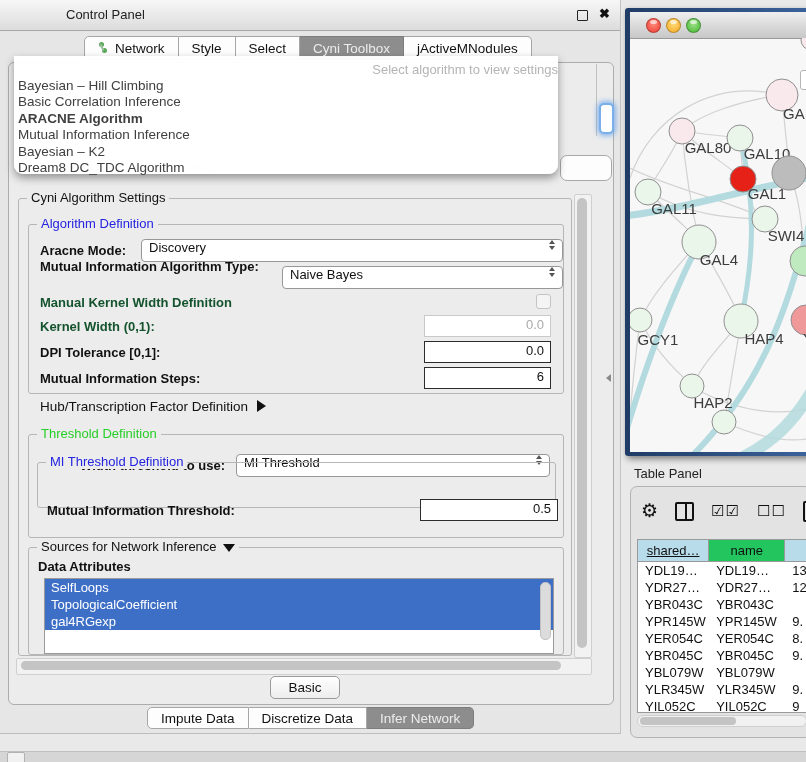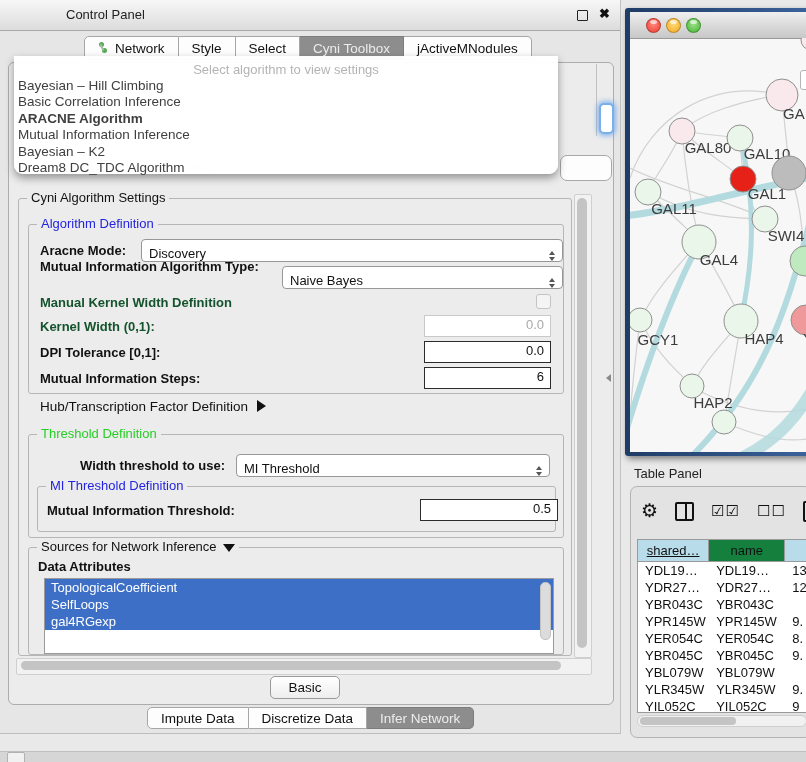--- a/index.html
+++ b/index.html
@@ -29,33 +29,33 @@
      border:1px solid #adadad;border-radius:6px;}
   .ghost{position:absolute;color:rgba(40,40,40,.16);font-size:13px;white-space:nowrap}
   
   .frag-vline{position:absolute;left:596px;top:64px;width:1px;height:72px;background:#c0c0c0}
   .frag-blue{position:absolute;left:599px;top:103px;width:11px;height:27px;background:#fff;border:2px solid #79b0ea;
      border-radius:5px;box-shadow:0 0 5px 2px rgba(110,165,235,.75)}
   .frag-box{position:absolute;left:560px;top:155px;width:50px;height:24px;background:#fdfdfd;border:1px solid #a8a8a8;border-radius:7px}
   
   .popup{position:absolute;left:14px;top:56px;width:544px;height:118px;background:rgba(255,255,255,.97);
      border-radius:0 0 9px 9px;box-shadow:0 4px 9px rgba(0,0,0,.38);z-index:5;}
-  .popup .ph{position:absolute;left:0;top:6px;width:100%;text-align:center;color:#b4b4b4;font-size:13px}
+  .popup .ph{position:absolute;left:0;top:6px;width:100%;text-align:right;color:#b4b4b4;font-size:13px}
   .popup .items{position:absolute;left:4px;top:22px;right:4px;}
   .popup .item{height:16.4px;font-size:13.5px;color:#404040;white-space:nowrap;cursor:pointer}
   .popup .item.bold{font-weight:bold}
   
   .fs{position:absolute;border:1px solid #b6b6b6;border-radius:3px;}
   .leg{position:absolute;top:-9px;left:8px;background:#ececec;padding:0 4px;font-size:13px;color:#111;white-space:nowrap}
   .leg.blue{color:#2323e0}
   .leg.green{color:#27ce27}
   .row-label{position:absolute;font-weight:bold;font-size:13px;color:#111;white-space:nowrap}
   .row-label.dis{color:#14532d}
   .combo{position:absolute;height:21px;background:#fff;border:1px solid #979797;border-radius:4px;
-     display:flex;align-items:flex-end;padding:0 7px;font-size:13px;cursor:pointer}
+     display:flex;align-items:flex-start;padding:0 7px;font-size:13px;cursor:pointer}
   .spin{margin-left:auto;display:flex;flex-direction:column;align-items:center}
   .spin i{display:block;width:0;height:0;border-left:3.5px solid transparent;border-right:3.5px solid transparent}
   .spin .up{border-bottom:4px solid #555;margin-bottom:2px}
   .spin .dn{border-top:4px solid #555}
   .tfield{position:absolute;height:19px;background:#fff;border:1px solid #2c2c2c;text-align:right;
      padding:1px 6px 0 6px;font-size:13px;color:#111}
   .tfield.dis{border:1px solid #c9c9c9;color:#a9a9a9}
   .chk{position:absolute;width:13px;height:13px;background:#f4f4f4;border:1px solid #c4c4c4;border-radius:3px}
   .tri-r{display:inline-block;width:0;height:0;border-top:6px solid transparent;border-bottom:6px solid transparent;
      border-left:9px solid #111;margin-left:9px;vertical-align:-1px}
@@ -97,21 +97,21 @@
      border:1px solid #b3b3b3;border-radius:7px;box-sizing:border-box}
   .tp-toolbar{position:absolute;left:10px;top:12px;height:24px;display:flex;align-items:center;gap:17px}
   .gear{font-size:19px;color:#111;line-height:20px;cursor:pointer}
   .colsico{width:15px;height:15px;border:2px solid #111;border-radius:2px;position:relative;cursor:pointer}
   .colsico::after{content:"";position:absolute;left:50%;top:0;width:2px;height:100%;background:#111}
   .cbx{font-size:15px;letter-spacing:1px;color:#111;cursor:pointer;white-space:nowrap}
   .docico{width:13px;height:17px;border:2px solid #111;border-radius:2px;cursor:pointer}
   .tp-table{position:absolute;left:6px;top:52px;width:176px;height:174px;background:#fff;border:1px solid #9a9a9a;
      overflow:hidden;box-sizing:border-box}
   .thead{display:flex;height:21px;border-bottom:1px solid #9a9a9a;font-size:13px}
-  .th{display:flex;align-items:center;justify-content:center;border-right:1px solid #9a9a9a;box-sizing:border-box;background:#15803d}
+  .th{display:flex;align-items:center;justify-content:center;border-right:1px solid #9a9a9a;box-sizing:border-box;background:#22c55e}
   .th.blue{background:#b9dcea}
   .trow{display:flex;height:17px;font-size:13px}
   .td{padding-left:7px;line-height:17px;white-space:nowrap;overflow:hidden;box-sizing:border-box}
   .tp-hscroll{position:absolute;left:6px;top:228px;width:170px;height:12px;background:#f1f1f1;border:1px solid #cfcfcf;border-radius:6px;box-sizing:border-box}
   .tp-hscroll .vthumb{left:2px;top:1px;width:96px;height:8px}
   
   .bottom-strip{position:absolute;left:0;top:751px;width:806px;height:11px;background:#d6d6d6;border-top:1px solid #c0c0c0}
   .corner-ico{position:absolute;left:7px;top:752px;width:16px;height:12px;background:#f1f1f1;border:1px solid #b2b2b2;border-radius:2px}
 </style>
 </head>
@@ -205,35 +205,35 @@
     <span class="leg green">Threshold Definition</span>
   </div>
   <span class="row-label" style="left:80px;top:458px">Width threshold to use:</span>
   <div class="combo" style="left:236px;top:454px;width:298px">
     <span>MI Threshold</span>
     <span class="spin">
         <i class="up"></i>
         <i class="dn"></i>
       </span>
   </div>
-  <div class="fs" style="left:37px;top:486px;width:517px;height:44px">
+  <div class="fs" style="left:37px;top:462px;width:517px;height:44px">
     <span class="leg blue">MI Threshold Definition</span>
   </div>
   <span class="row-label" style="left:47px;top:503px">Mutual Information Threshold:</span>
   <div class="tfield" style="left:420px;top:499px;width:124px">0.5</div>
 
   <div class="fs" style="left:28px;top:547px;width:534px;height:106px">
     <span class="leg">
       <span>Sources for Network Inference</span><span class="tri-d"></span>
     </span>
   </div>
   <span class="row-label" style="left:38px;top:559px">Data Attributes</span>
   <div class="listbox" style="left:44px;top:578px;width:508px;height:74px" id="attr-list">
+      <div class="li">SelfLoops</div>
       <div class="li">TopologicalCoefficient</div>
-      <div class="li">SelfLoops</div>
       <div class="li">gal4RGexp</div>
     </div>
   <div class="list-thumb" style="left:540px;top:582px;height:56px"></div>
 
   <div class="vtrack" style="left:574px;top:194px;width:16px;height:462px">
     <div class="vthumb" style="left:2px;top:3px;width:10px;height:450px"></div>
   </div>
   <div class="vtrack" style="left:16px;top:658px;width:574px;height:15px">
     <div class="vthumb" style="left:4px;top:2px;width:540px;height:9px"></div>
   </div>

